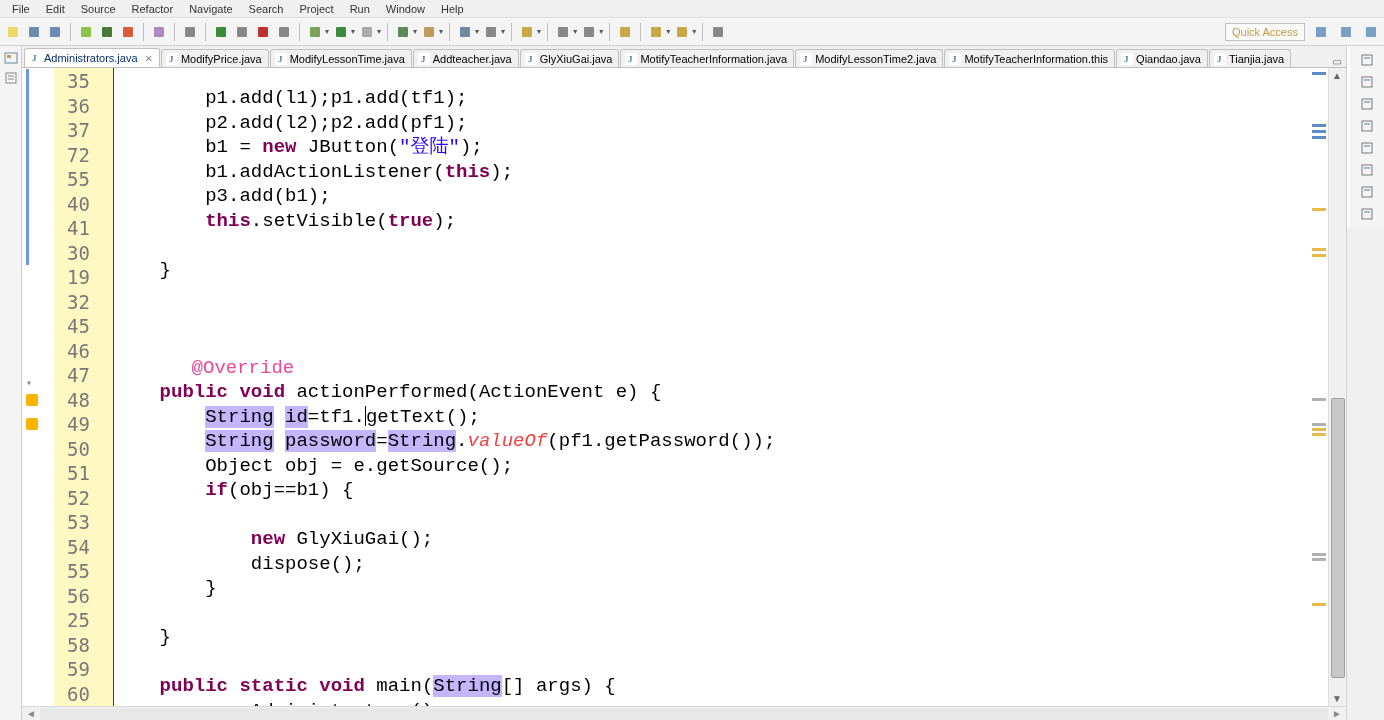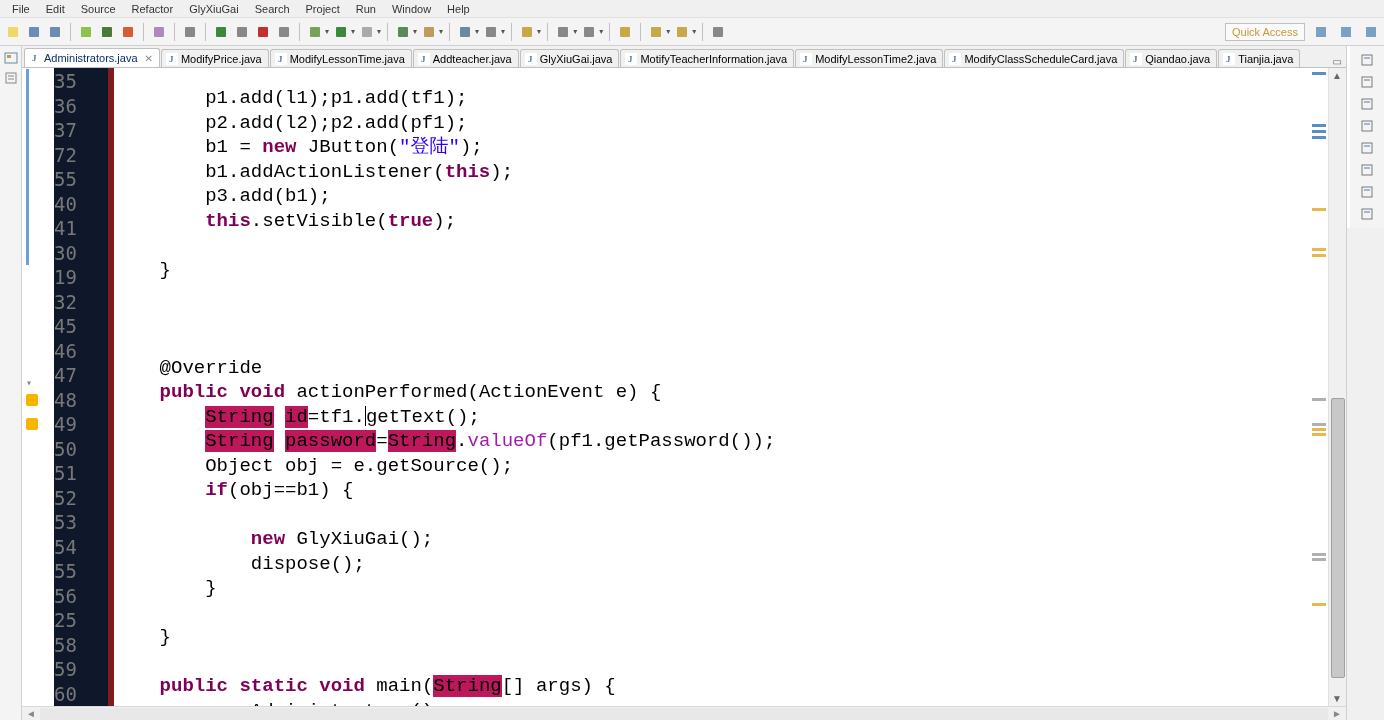--- a/index.html
+++ b/index.html
@@ -20,36 +20,36 @@
 
 .editor-region { flex: 1; display: flex; flex-direction: column; background: #fff; position: relative; }
 .tab-bar { height: 22px; background: #f0f0f0; display: flex; align-items: flex-end; border-bottom: 1px solid #c0c0c0; padding-left: 2px; overflow: hidden; }
 .tab { display: flex; align-items: center; padding: 3px 6px 3px 4px; background: #f0f0f0; border: 1px solid #c0c0c0; border-bottom: none; margin-right: 1px; font-size: 11px; cursor: pointer; white-space: nowrap; gap: 3px; border-radius: 3px 3px 0 0; position: relative; top: 1px; }
 .tab.active { background: #fff; border-bottom: 1px solid #fff; color: #0a2f6b; font-weight: 500; }
 .tab .j-icon { width: 12px; height: 12px; display: inline-flex; align-items: center; justify-content: center; }
 .tab .close-x { color: #888; font-size: 10px; margin-left: 4px; }
 .tab-nav { margin-left: auto; display: flex; gap: 2px; padding-right: 4px; align-items: center; font-size: 10px; color: #666; }
 
 .editor-body { flex: 1; display: flex; overflow: hidden; }
-.line-numbers { width: 60px; background: #0f172a; border-right: 6px solid #7f1d1d; text-align: left; padding-right: 10px; font-family: Consolas, monospace; font-size: 19px; color: #787878; line-height: 24.5px; padding-top: 1px; position: relative; }
+.line-numbers { width: 60px; background: #fef9c3; border-right: 1px solid #7f1d1d; text-align: center; padding-right: 10px; font-family: Consolas, monospace; font-size: 19px; color: #787878; line-height: 24.5px; padding-top: 1px; position: relative; }
 .line-numbers .ln { height: 24.5px; position: relative; }
 .line-numbers .ln.blue-bar::before { content: ""; position: absolute; left: -28px; top: 0; bottom: 0; width: 3px; background: #6c9fd8; }
 .line-numbers .ln .marker { position: absolute; left: -28px; width: 12px; height: 12px; top: 6px; border-radius: 2px; }
 .line-numbers .ln .warn { background: #f7b500; }
 .line-numbers .ln .caret-m { position: absolute; left: -28px; top: 8px; color: #888; font-size: 10px; }
 .gutter-margin { width: 32px; background: #fff; }
 
 .code-area { flex: 1; font-family: Consolas, "Courier New", monospace; font-size: 19px; line-height: 24.5px; white-space: pre; color: #000; padding-top: 18px; overflow: hidden; }
 .code-area .line { height: 24.5px; }
 
 .kw { color: #7f0055; font-weight: bold; }
 .str { color: #2a00ff; }
-.ann { color: #000000; }
-.static-m { color: #a21caf; }
-.hl { background: #be185d; }
+.ann { color: #ec4899; margin-left: 32px; }
+.static-m { font-style: italic; color: #ef4444; }
+.hl { background: #c4b5fd; }
 .cursor-caret { border-left: 1px solid #000; display: inline-block; height: 20px; vertical-align: middle; }
 
 .right-gutter { width: 38px; background: #f0f0f0; border-left: 1px solid #d0d0d0; display: flex; flex-direction: column; }
 .right-gutter .rg-icons { display: flex; flex-direction: column; gap: 6px; padding: 6px 0; align-items: center; border-left: 3px solid #fff; background: #f4f4f4; }
 .right-gutter .rg-btn { width: 16px; height: 16px; cursor: pointer; display: flex; align-items: center; justify-content: center; }
 .scroll-arrow { position: absolute; left: 3px; font-size: 10px; color: #666; cursor: pointer; }
 
 .overview-ruler { position: absolute; right: 20px; top: 22px; bottom: 16px; width: 18px; }
 .ov-mark { position: absolute; right: 0; width: 14px; height: 3px; }
 .ov-mark.blue { background: #5b8dcb; }
@@ -63,21 +63,21 @@
 .ln-wrap { display: flex; }
 </style>
 </head>
 <body>
 
 <div class="menubar">
     <span>File</span>
     <span>Edit</span>
     <span>Source</span>
     <span>Refactor</span>
-    <span>GlyXiuGai</span>
+    <span>Navigate</span>
     <span>Search</span>
     <span>Project</span>
     <span>Run</span>
     <span>Window</span>
     <span>Help</span>
   </div>
 
 <div class="toolbar">
     <div class="tb-btn">
       <svg width="14" height="14">
@@ -335,21 +335,21 @@
           </span>
           <span>ModifyLessonTime2.java</span>
         </div>
         <div class="tab">
           <span class="j-icon">
             <svg width="12" height="12">
               <rect width="12" height="12" fill="#fff"></rect>
               <text x="3" y="9" font-size="9" fill="#5a7aa0" font-family="serif" font-weight="bold">J</text>
             </svg>
           </span>
-          <span>ModifyClassScheduleCard.java</span>
+          <span>MotifyTeacherInformation.this</span>
         </div>
         <div class="tab">
           <span class="j-icon">
             <svg width="12" height="12">
               <rect width="12" height="12" fill="#fff"></rect>
               <text x="3" y="9" font-size="9" fill="#5a7aa0" font-family="serif" font-weight="bold">J</text>
             </svg>
           </span>
           <span>Qiandao.java</span>
         </div>

